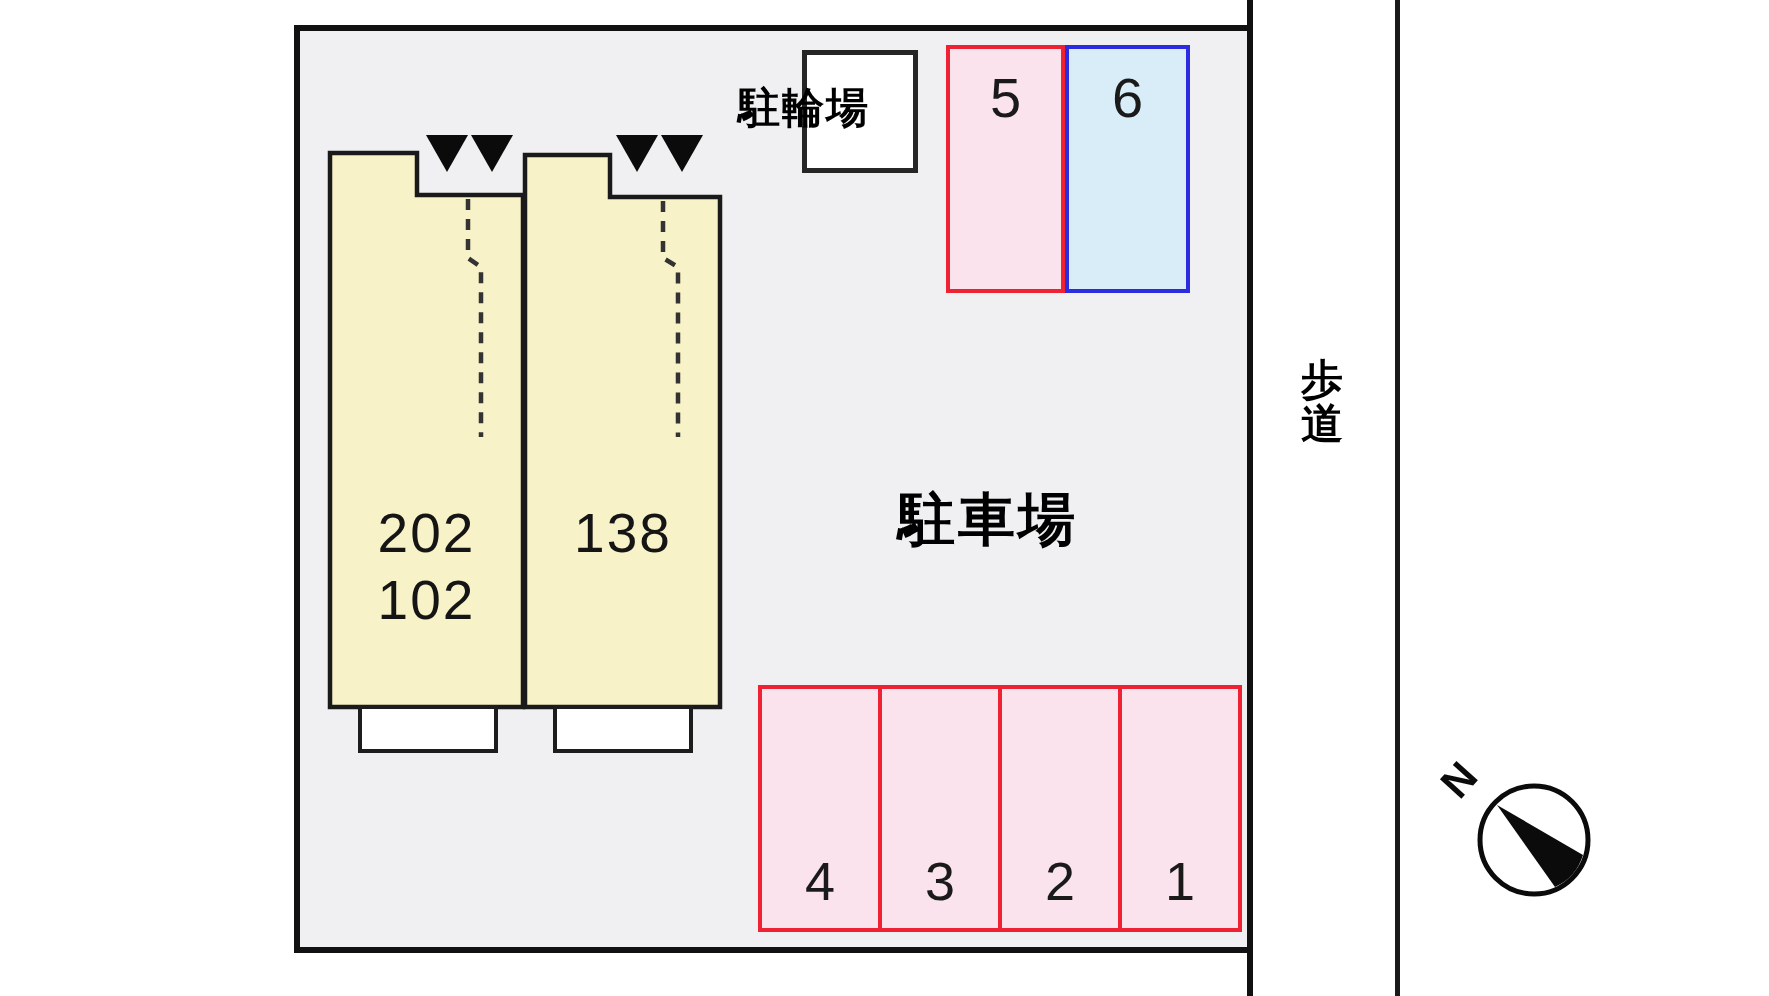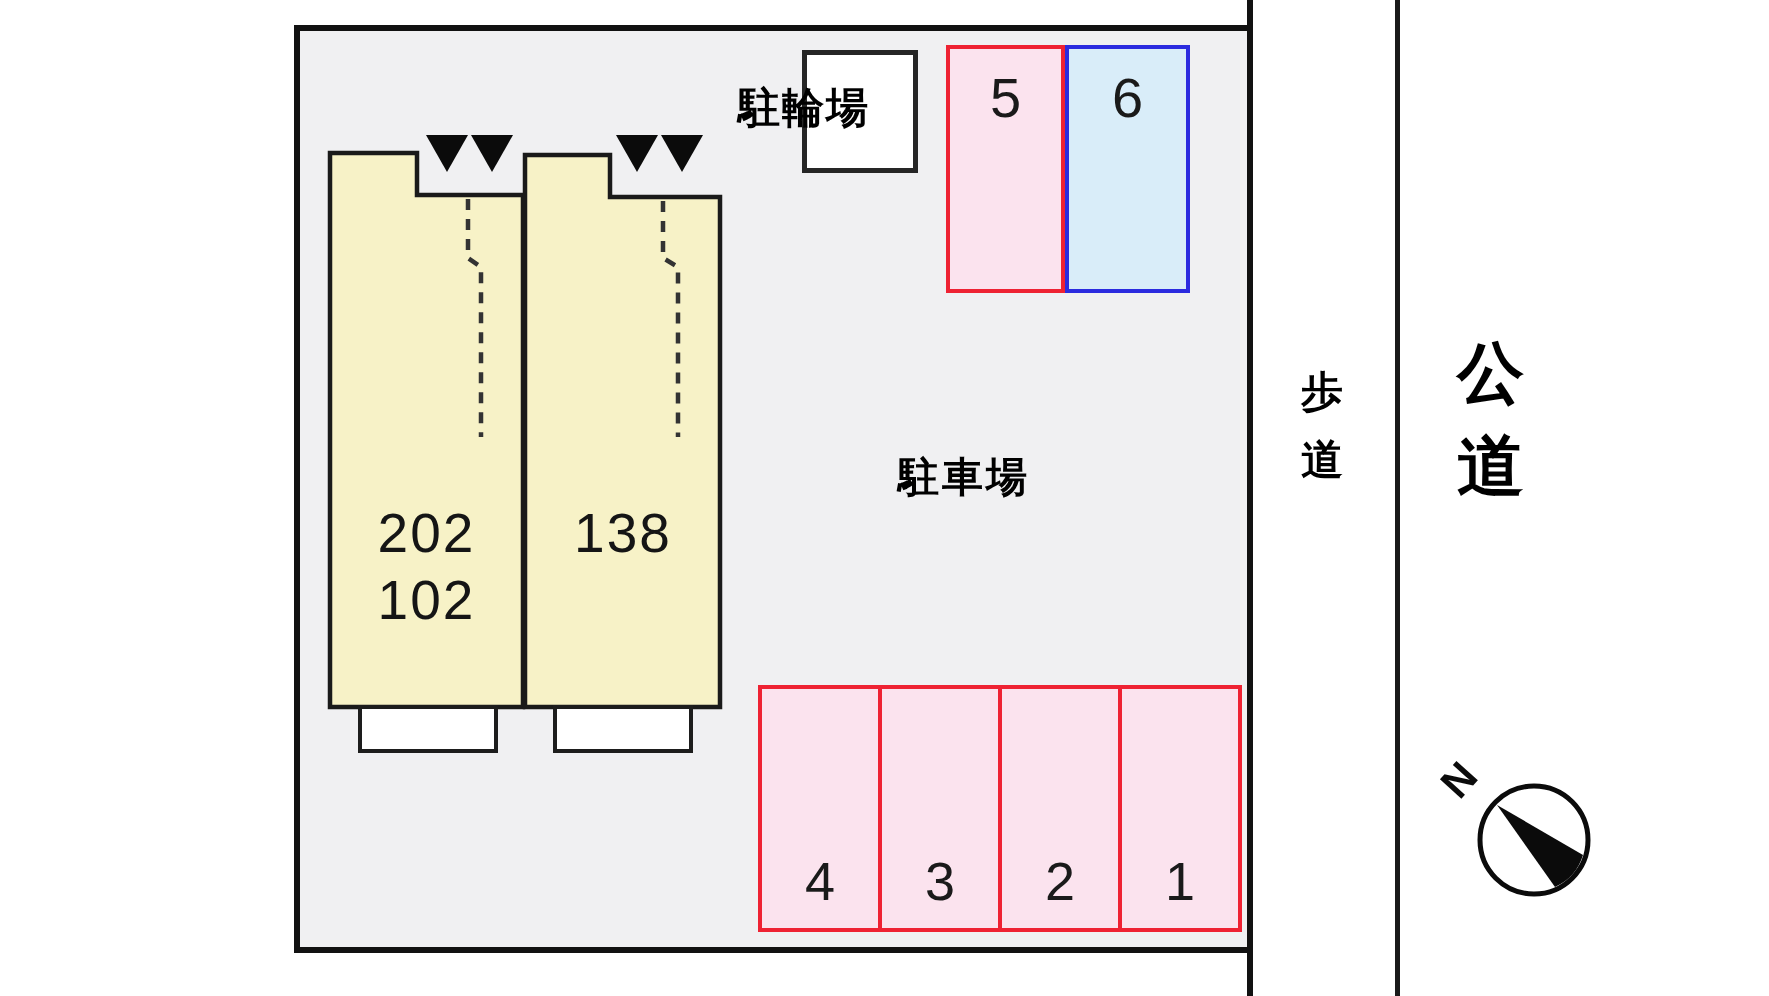--- a/index.html
+++ b/index.html
@@ -35,36 +35,36 @@
     border:5px solid #262626;box-sizing:border-box;z-index:3;}
   .bike-label{left:738px;top:80px;font-size:42px;font-weight:bold;letter-spacing:2px;
     color:#000;z-index:6;white-space:nowrap;}
   
   .space{box-sizing:border-box;z-index:3;text-align:center;}
   .space .num{font-size:56px;color:#1a1a1a;}
   .space5{left:946px;top:45px;width:119px;height:248px;background:#fbe3ee;border:4px solid #ee2233;}
   .space6{left:1065px;top:45px;width:125px;height:248px;background:#d9edf9;border:4px solid #2b2bdf;}
   .space5 .num,.space6 .num{display:block;margin-top:16px;}
   
-  .lot-label{left:898px;top:450px;font-size:41px;font-weight:bold;letter-spacing:3px;
+  .lot-label{left:898px;top:482px;font-size:57px;font-weight:bold;letter-spacing:3px;
     color:#000;z-index:6;white-space:nowrap;}
   
   .brow{top:685px;width:124px;height:247px;background:#fbe3ee;border:4px solid #ee2233;
     box-sizing:border-box;z-index:3;text-align:center;}
   .brow .num{position:absolute;bottom:16px;left:0;right:0;font-size:54px;color:#1a1a1a;}
   .brow.b4{left:758px;}
   .brow.b3{left:878px;}
   .brow.b2{left:998px;}
   .brow.b1{left:1118px;}
   
   .vline1{left:1247px;top:0;width:6px;height:996px;background:#111;z-index:2;}
   .vline2{left:1395px;top:0;width:5px;height:996px;background:#1a1a1a;z-index:2;}
   
   .vtext{word-break:break-all;white-space:normal;z-index:6;color:#000;font-weight:bold;}
-  .walk-label{left:1301px;top:358px;width:46px;font-size:42px;line-height:68px;}
+  .walk-label{left:1301px;top:358px;width:46px;font-size:42px;line-height:44px;}
   .road-label{left:1457px;top:326px;width:74px;font-size:67px;line-height:93px;}
   
   .compass{left:1440px;top:750px;width:170px;height:160px;z-index:6;}
   .compass svg{position:absolute;left:0;top:0;}
   .compass .north{position:absolute;left:4px;top:6px;font-size:42px;font-weight:bold;
     transform:rotate(-48deg);color:#0b0b0b;}
 </style>
 </head>
 <body>
 
@@ -117,21 +117,20 @@
     <span class="num">2</span>
   </div>
   <div class="abs brow b1">
     <span class="num">1</span>
   </div>
 
   <div class="abs vline1"></div>
   <div class="abs vline2"></div>
 
   <div class="abs vtext walk-label">歩道</div>
-  <div class="abs vtext road-label">公道</div>
 
   <div class="abs compass">
     <svg width="170" height="160" viewBox="0 0 170 160">
       <circle cx="94" cy="90" r="54" fill="#ffffff" stroke="#0b0b0b" stroke-width="5"></circle>
       <path d="M 57 55 L 143 105 A 51.5 51.5 0 0 1 115 137 Z" fill="#0b0b0b"></path>
     </svg>
     <span class="north">N</span>
   </div>
 
 </div>

